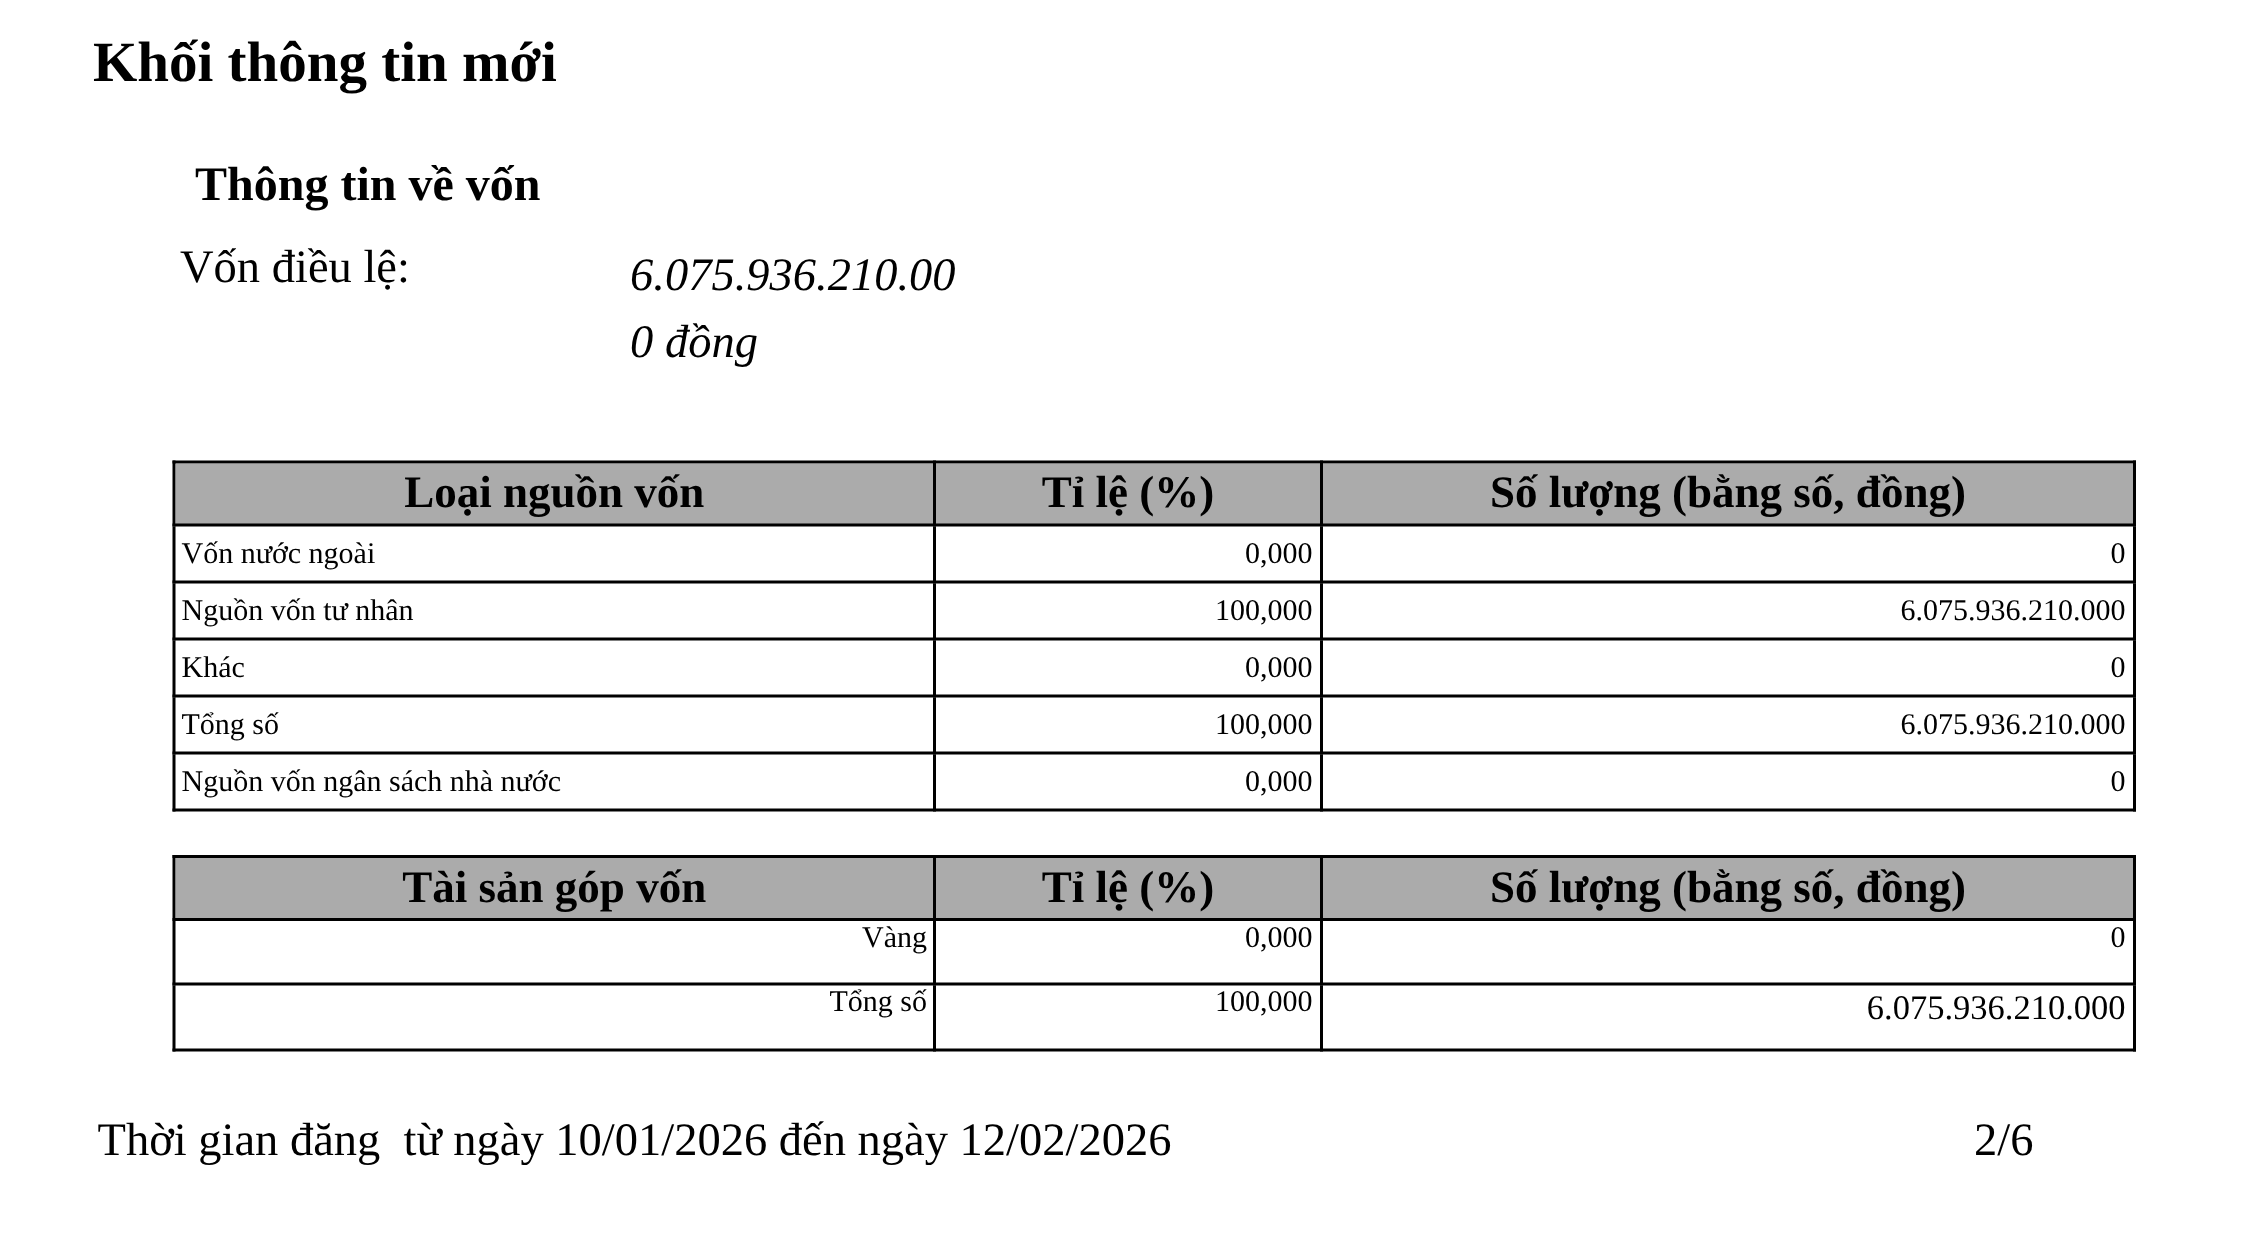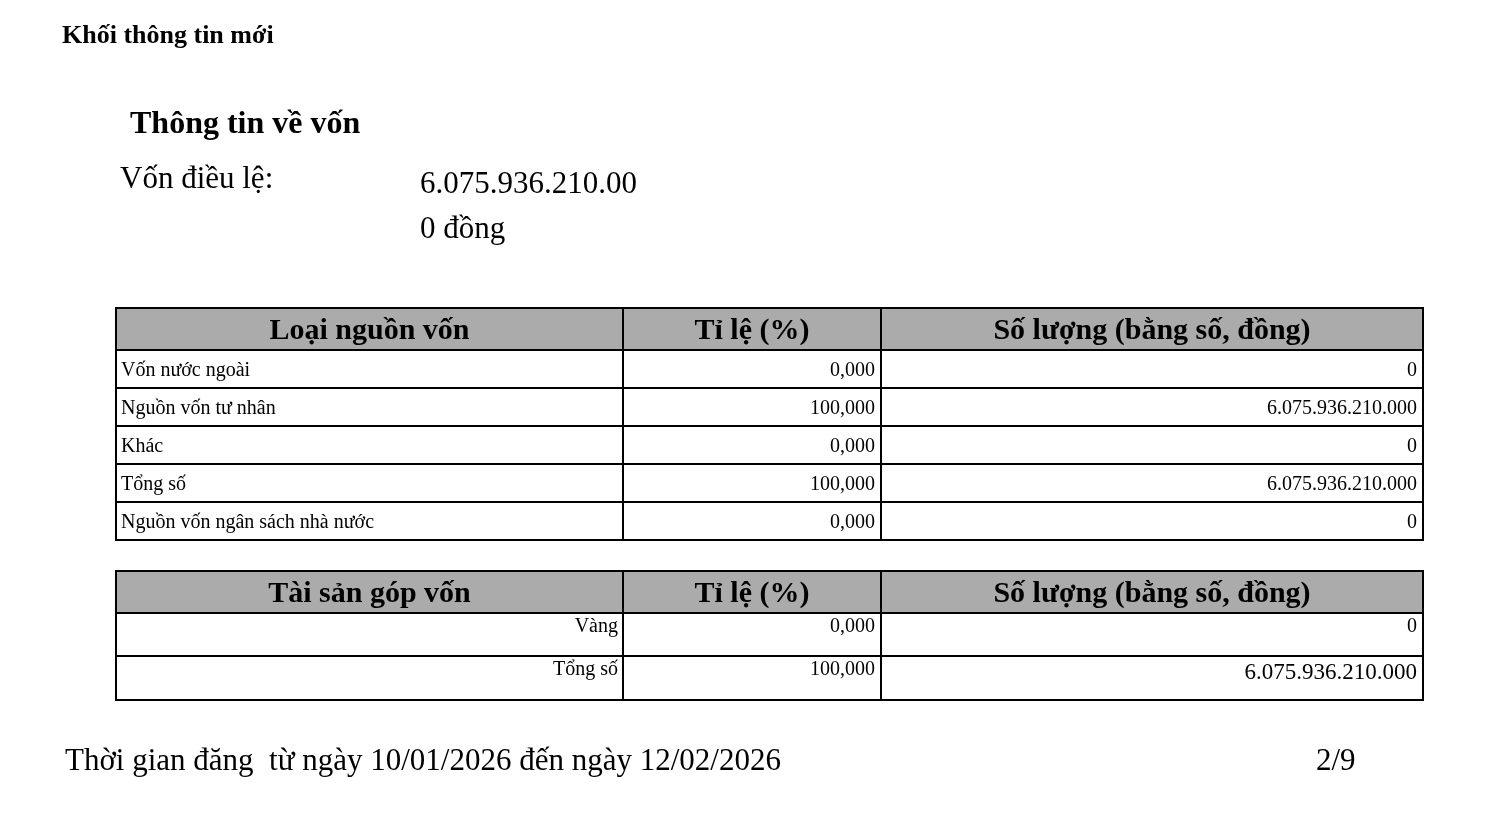--- a/index.html
+++ b/index.html
@@ -13,39 +13,40 @@
     color: #000000;
     font-family: "Liberation Serif", "DejaVu Serif", serif;
     position: relative;
     overflow: hidden;
   }
   .abs { position: absolute; }
 
   #doc-title {
     left: 62px;
     top: 20px;
-    font-size: 26px;
+    font-size: 38px;
     font-weight: bold;
   }
   #section-title {
     left: 118px;
     top: 104px;
     font-size: 32px;
     font-weight: bold;
     margin-left: 12px;
   }
   #charter-label {
     left: 120px;
     top: 160px;
     font-size: 31px;
   }
   #charter-value {
     left: 420px;
     top: 160px;
     font-size: 31px;
+    font-style: italic;
     line-height: 45px;
   }
 
   table.data-table {
     position: absolute;
     left: 115px;
     width: 1307px;
     border-collapse: collapse;
     table-layout: fixed;
   }
@@ -166,13 +167,13 @@
     <tr class="row-total">
       <td class="c-type">Tổng số</td>
       <td class="c-num">100,000</td>
       <td class="c-num c-amount">6.075.936.210.000</td>
     </tr>
   </tbody>
 </table>
 
 <div class="abs" id="footer-period">Thời gian đăng  từ ngày 10/01/2026 đến ngày 12/02/2026</div>
 
-<div class="abs" id="page-number">2/9</div>
+<div class="abs" id="page-number">2/6</div>
 
 </body></html>

